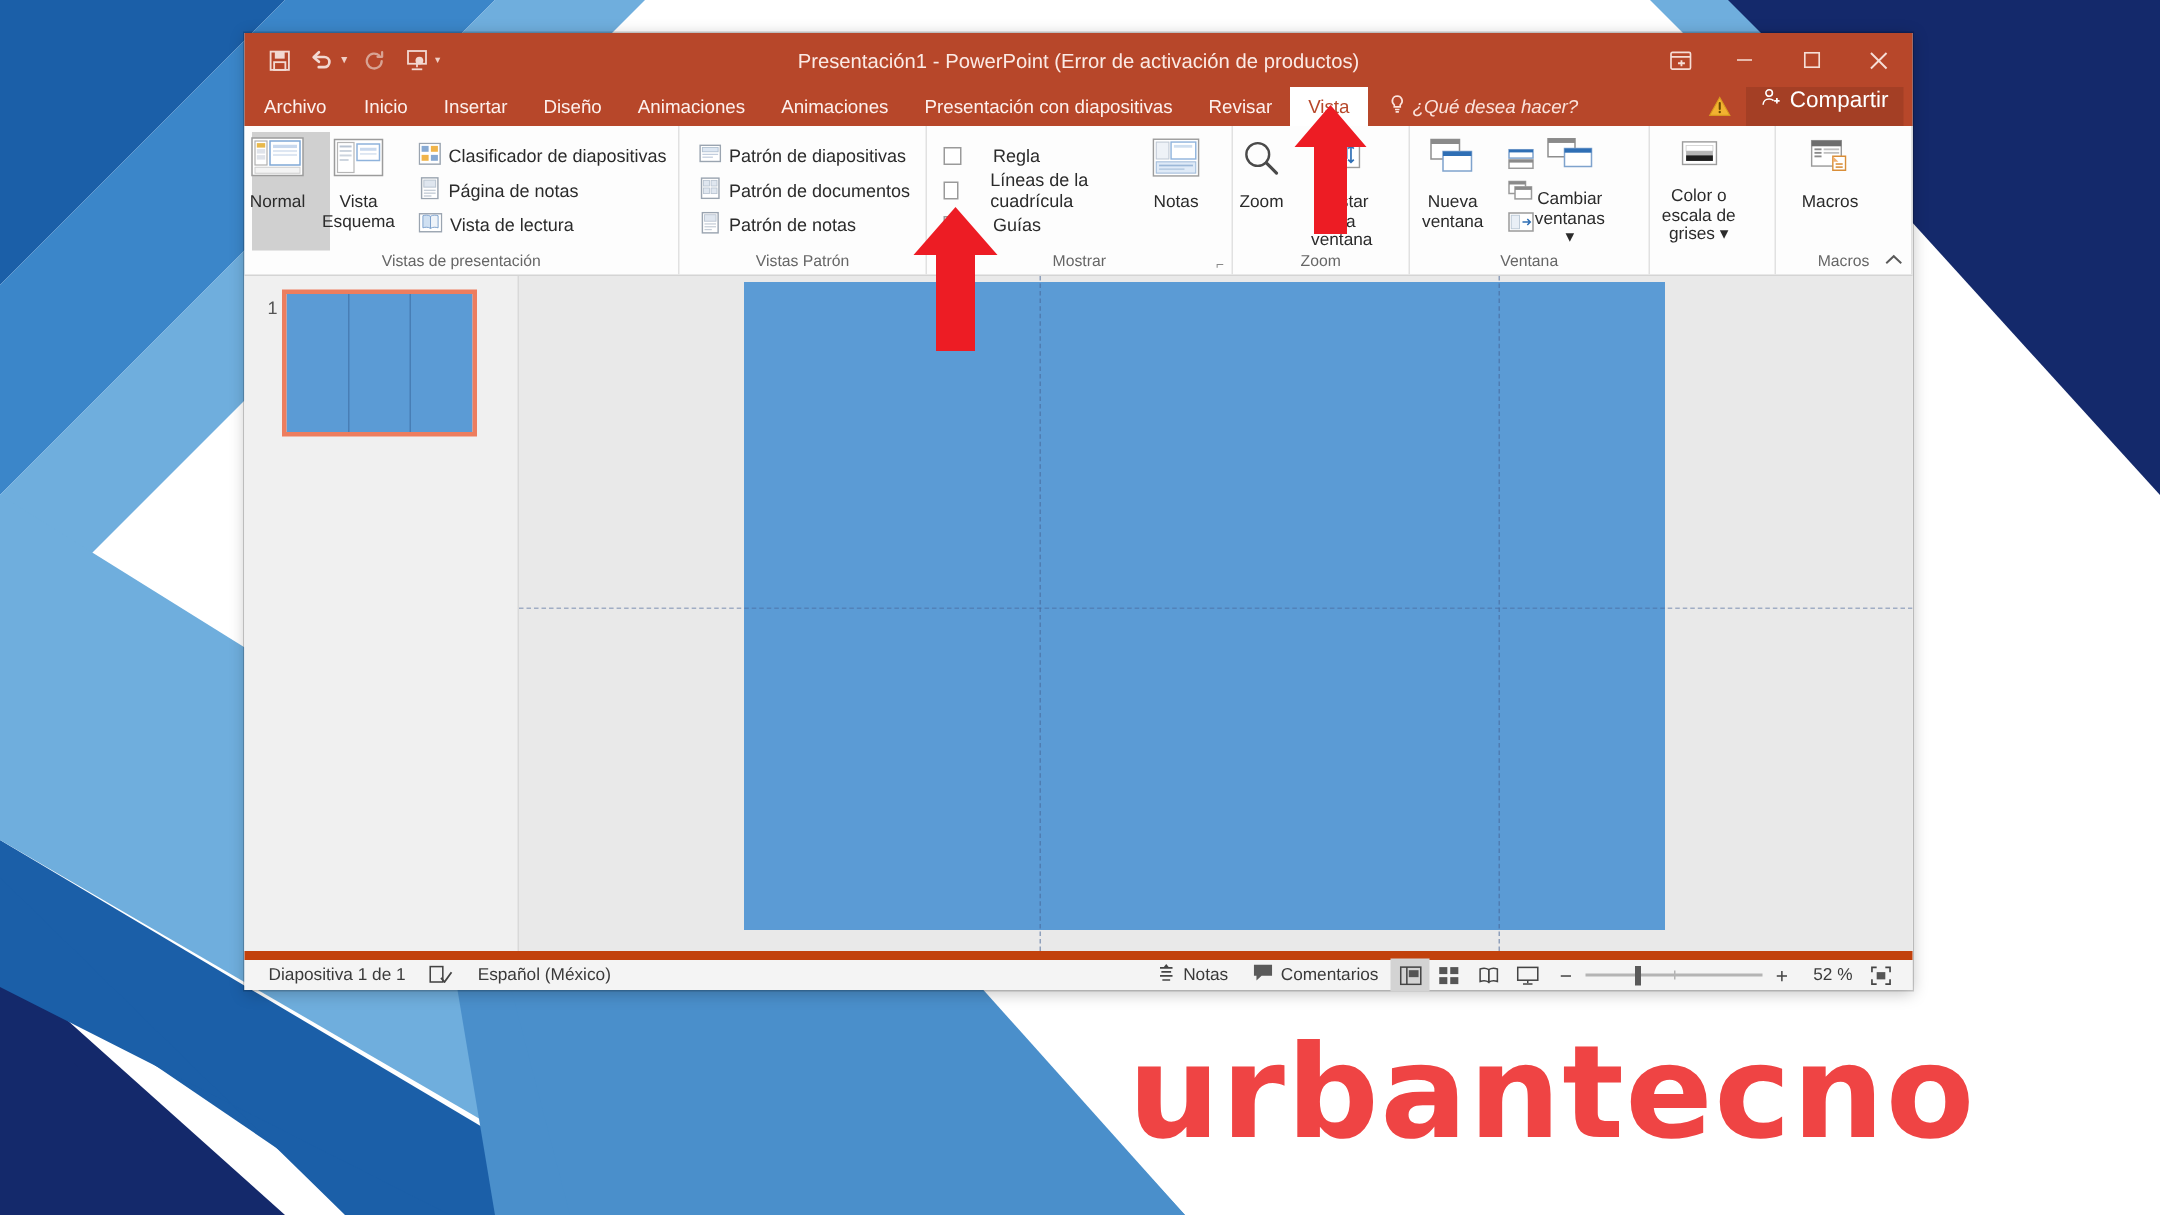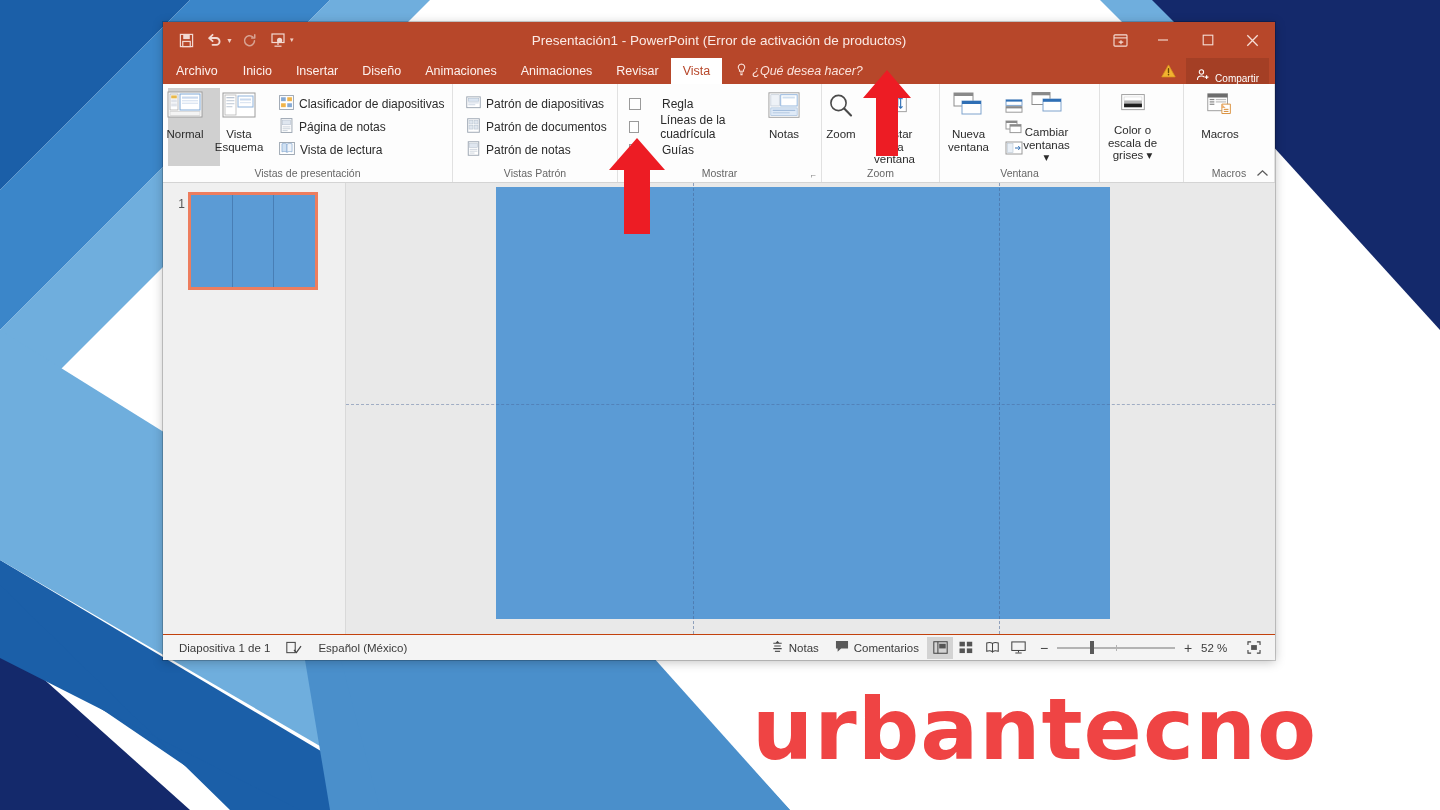--- a/index.html
+++ b/index.html
@@ -61,22 +61,22 @@
   }
   .tab.file { padding: 0 13px; }
   .tab.active { background: #ffffff; color: #B7472A; }
   .tellme {
     display: flex; align-items: center; gap: 5px;
     padding: 0 10px 0 14px; color: #fbe3dc; font-size: 12.5px; font-style: italic;
   }
   .tab-right { margin-left: auto; display: flex; align-items: center; gap: 2px; padding-right: 6px; }
   .warn-ico { display: flex; align-items: center; padding: 0 8px; }
   .share {
-    display: flex; align-items: flex-end; gap: 5px;
-    padding: 0 10px; height: 26px; color: #ffffff; font-size: 10px;
+    display: flex; align-items: flex-start; gap: 5px;
+    padding: 0 10px; height: 26px; color: #ffffff; font-size: 15px;
     background: rgba(0,0,0,0.10);
   }
 
   
   .ribbon {
     flex: 0 0 95px; background: #fdfdfd;
     border-bottom: 1px solid #d4d4d4;
     display: flex; position: relative;
   }
   .rgroup {
@@ -143,36 +143,36 @@
     position: absolute; left: 150px; top: 4px;
     width: 614px; height: 432px; background: #5B9BD5;
   }
   .guide-v, .guide-h { position: absolute; pointer-events: none; }
   .guide-v { top: 0; bottom: 0; width: 0; border-left: 1px dashed rgba(70,100,150,0.55); }
   .guide-h { left: 0; right: 0; height: 0; border-top: 1px dashed rgba(70,100,150,0.45); }
 
   
   .statusbar {
     flex: 0 0 26px; height: 26px; background: #f4f4f4;
-    border-top: 1px solid #c2410c;
+    border-top: 6px solid #c2410c;
     display: flex; align-items: center; font-size: 11.5px; color: #3a3a3a;
     padding: 0 8px;
   }
   .sb-item { display: flex; align-items: center; gap: 5px; padding: 0 8px; height: 26px; }
   .sb-right { margin-left: auto; display: flex; align-items: center; }
   .viewbtn {
     width: 26px; height: 22px; display: flex; align-items: center; justify-content: center;
   }
   .viewbtn.sel { background: #d3d3d3; }
   .zslider { display: flex; align-items: center; gap: 6px; padding: 0 6px; }
   .ztrack { width: 118px; height: 22px; position: relative; display: flex; align-items: center; }
   .ztrack .line { position: absolute; left: 0; right: 0; height: 2px; background: #b4b4b4; }
   .ztrack .mid { position: absolute; left: 50%; width: 1px; height: 6px; background: #b4b4b4; }
   .ztrack .knob { position: absolute; left: 28%; width: 4px; height: 13px; background: #5a5a5a; }
-  .zpct { min-width: 34px; text-align: left; font-size: 11.5px; }
+  .zpct { min-width: 34px; text-align: right; font-size: 11.5px; }
   .zpm { font-size: 14px; color: #444; width: 14px; text-align: center; }
 
   
   .arrow { position: absolute; z-index: 30; }
 
   
   #logo {
     position: absolute; left: 752px; top: 686px;
     font-family: "DejaVu Sans", sans-serif;
     font-weight: bold; font-size: 86px; color: #ef4444;
@@ -279,20 +279,21 @@
     </div>
   </div>
 
   <div class="tabstrip">
     <div class="tab file">Archivo</div>
     <div class="tab">Inicio</div>
     <div class="tab">Insertar</div>
     <div class="tab">Diseño</div>
     <div class="tab">Animaciones</div>
     <div class="tab">Animaciones</div>
+    <div class="tab">Presentación con diapositivas</div>
     <div class="tab">Revisar</div>
     <div class="tab active">Vista</div>
     <div class="tellme">
       <span>
         <svg width="11" height="13" viewBox="0 0 11 13" fill="none" stroke="currentColor" stroke-width="1.1">
           <path d="M5.5 1 a3.3 3.3 0 0 1 2 5.9 v1.3 h-4 V6.9 A3.3 3.3 0 0 1 5.5 1z"></path>
           <path d="M4 10 h3 M4.4 11.6 h2.2"></path>
         </svg>
       </span>
       <span>¿Qué desea hacer?</span>

